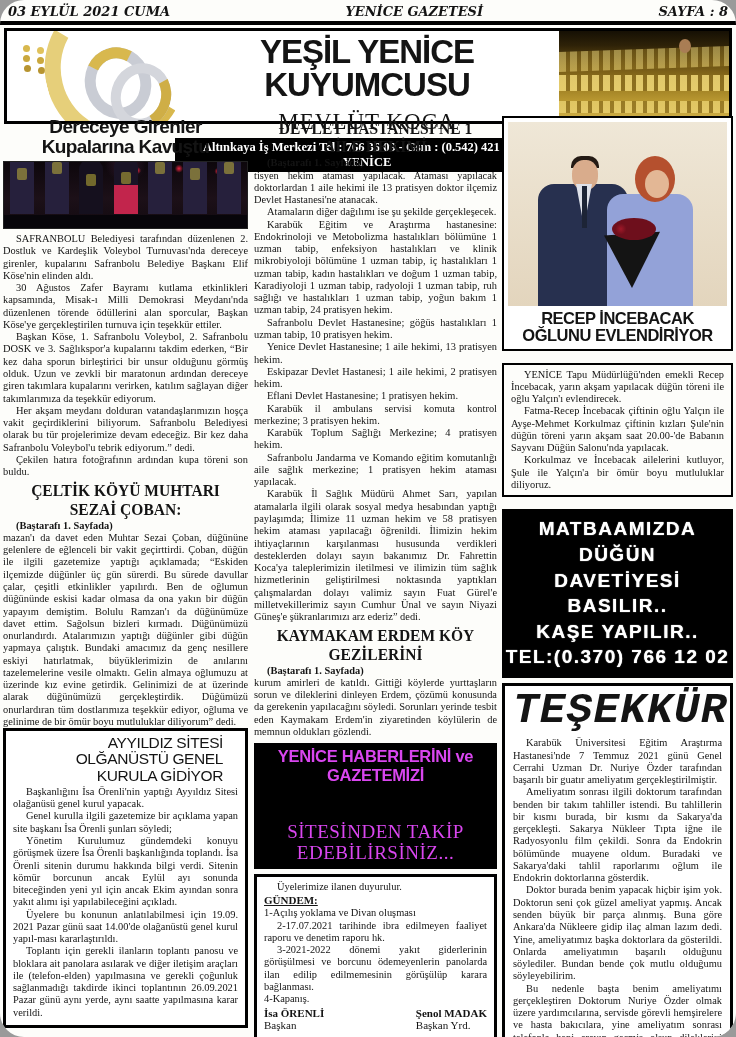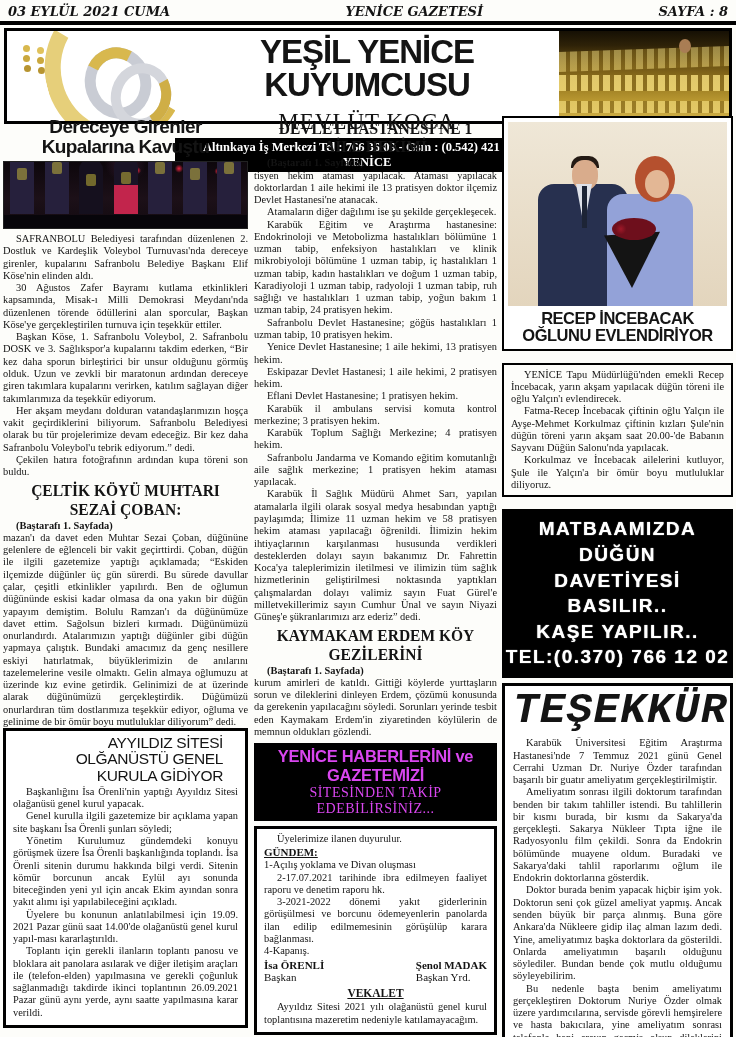--- a/index.html
+++ b/index.html
@@ -1,17 +1,17 @@
 <!DOCTYPE html>
 <html lang="tr"><head>
 <meta charset="utf-8">
 <style>
   html,body{margin:0;padding:0;background:#9a9a9a;}
   .page{position:relative;width:736px;height:1037px;margin:0 auto;background:#fdfdfa;
-        color:#141414;font-family:"Liberation Serif",serif;overflow:hidden;}
+        color:#141414;font-family:"Liberation Serif",serif;overflow:hidden;border-radius:24px;}
 
   
   .topbar{display:flex;justify-content:space-between;align-items:flex-end;
           padding:4px 8px 2px;border-bottom:4px solid #000;
           font-family:"DejaVu Serif",serif;font-style:italic;font-weight:bold;font-size:13px;}
 
   
   .banner{margin:3px 4px 0;border:3px solid #000;height:90px;display:flex;background:#fff;}
   .banner-left{width:168px;position:relative;overflow:hidden;background:#fff;}
   .neck{position:absolute;left:38px;top:-36px;width:108px;height:118px;border:16px solid transparent;
@@ -76,21 +76,21 @@
   
   .nbox{border:3px solid #000;padding:4px 7px 6px;background:#fff;}
   .box-bottom{margin-top:auto;}
   .hl-box{font-family:"Liberation Sans",sans-serif;font-weight:400;font-size:15.5px;letter-spacing:-0.4px;
           text-align:right;line-height:1.05;margin:0 15px 2px;}
 
   
   .promo{background:#000;color:#d946ef;text-align:center;padding:4px 2px 5px;margin:5px 0;}
   .promo-l1{font-family:"Liberation Sans",sans-serif;font-weight:900;font-size:16.5px;letter-spacing:-0.3px;}
   .promo-l2{font-size:16px;line-height:1.05;}
-  .promo-l3{font-size:14px;letter-spacing:.5px;line-height:1.1;}
+  .promo-l3{font-size:19px;letter-spacing:.5px;line-height:1.1;margin-top:37px;}
 
   .gundem-title{font-weight:bold;text-decoration:underline;font-size:11px;margin:1px 0;}
   .sigrow{display:flex;justify-content:space-between;font-size:11px;margin-top:2px;}
   .sigrow b{display:block;}
   .vek-title{font-weight:bold;text-decoration:underline;text-align:center;font-size:11.5px;margin:4px 0 2px;}
 
   
   .wedbox{border:2px solid #000;background:#fff;}
   .cphoto{position:relative;height:184px;margin:4px;background:linear-gradient(180deg,#efe7d7,#e3d5bd);overflow:hidden;}
   .groom{position:absolute;left:30px;bottom:0;width:90px;height:122px;background:#27304f;border-radius:16px 16px 0 0;}

